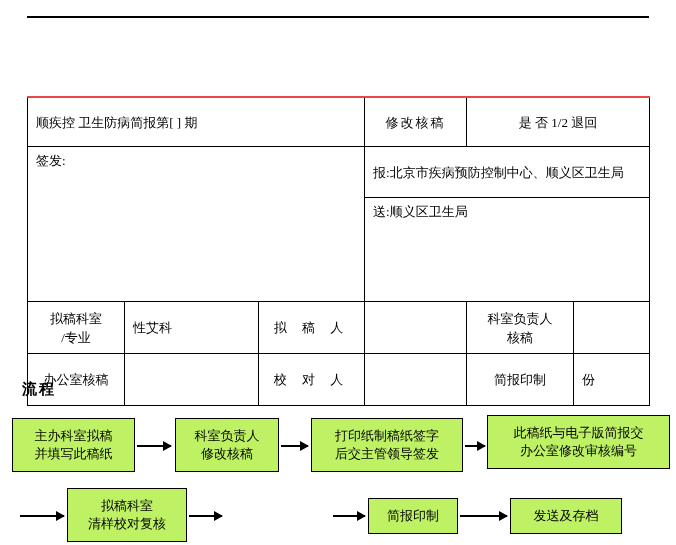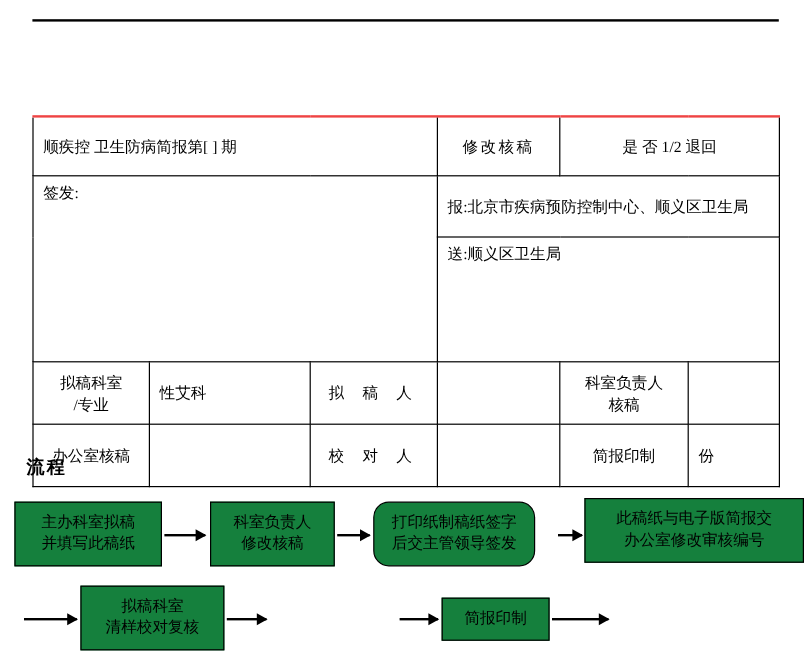--- a/index.html
+++ b/index.html
@@ -77,21 +77,21 @@
   #flow-area {
     position: absolute;
     left: 0;
     top: 405px;
     width: 676px;
     height: 140px;
   }
   .flow-box {
     position: absolute;
     border: 1.5px solid #000;
-    background: #15803d;
+    background: #bef264;
     box-sizing: border-box;
     display: flex;
     align-items: center;
     justify-content: center;
     text-align: center;
     font-size: 13px;
     line-height: 18px;
     font-family: "DejaVu Sans", "Liberation Sans", sans-serif;
     white-space: pre-line;
   }
@@ -171,31 +171,32 @@
 <div id="flow-area">
 
   <div class="flow-box" style="left:12px;  top:13px; width:123px; height:54px;">主办科室拟稿
 并填写此稿纸</div>
   <div class="flow-arrow" style="left:137px; top:40px; width:34px;"></div>
 
   <div class="flow-box" style="left:175px; top:13px; width:104px; height:54px;">科室负责人
 修改核稿</div>
   <div class="flow-arrow" style="left:281px; top:40px; width:27px;"></div>
 
-  <div class="flow-box" style="left:311px; top:13px; width:135px; height:54px;border-radius:13px;">打印纸制稿纸签字
+  <div class="flow-box" style="left:311px; top:13px; width:152px; height:54px;">打印纸制稿纸签字
 后交主管领导签发</div>
   <div class="flow-arrow" style="left:465px; top:40px; width:20px;"></div>
 
   <div class="flow-box" style="left:487px; top:10px; width:183px; height:54px;">此稿纸与电子版简报交
 办公室修改审核编号</div>
 
   <div class="flow-arrow" style="left:20px;  top:110px; width:44px;"></div>
   <div class="flow-box" style="left:67px;  top:83px; width:120px; height:54px;">拟稿科室
 清样校对复核</div>
 
   <div class="flow-arrow" style="left:189px; top:110px; width:33px;"></div>
 
   <div class="flow-arrow" style="left:333px; top:110px; width:32px;"></div>
   <div class="flow-box" style="left:368px; top:93px; width:90px; height:36px;">简报印制</div>
 
   <div class="flow-arrow" style="left:460px; top:110px; width:47px;"></div>
+  <div class="flow-box" style="left:510px; top:93px; width:112px; height:36px;">发送及存档</div>
 
 </div>
 
 </body></html>

